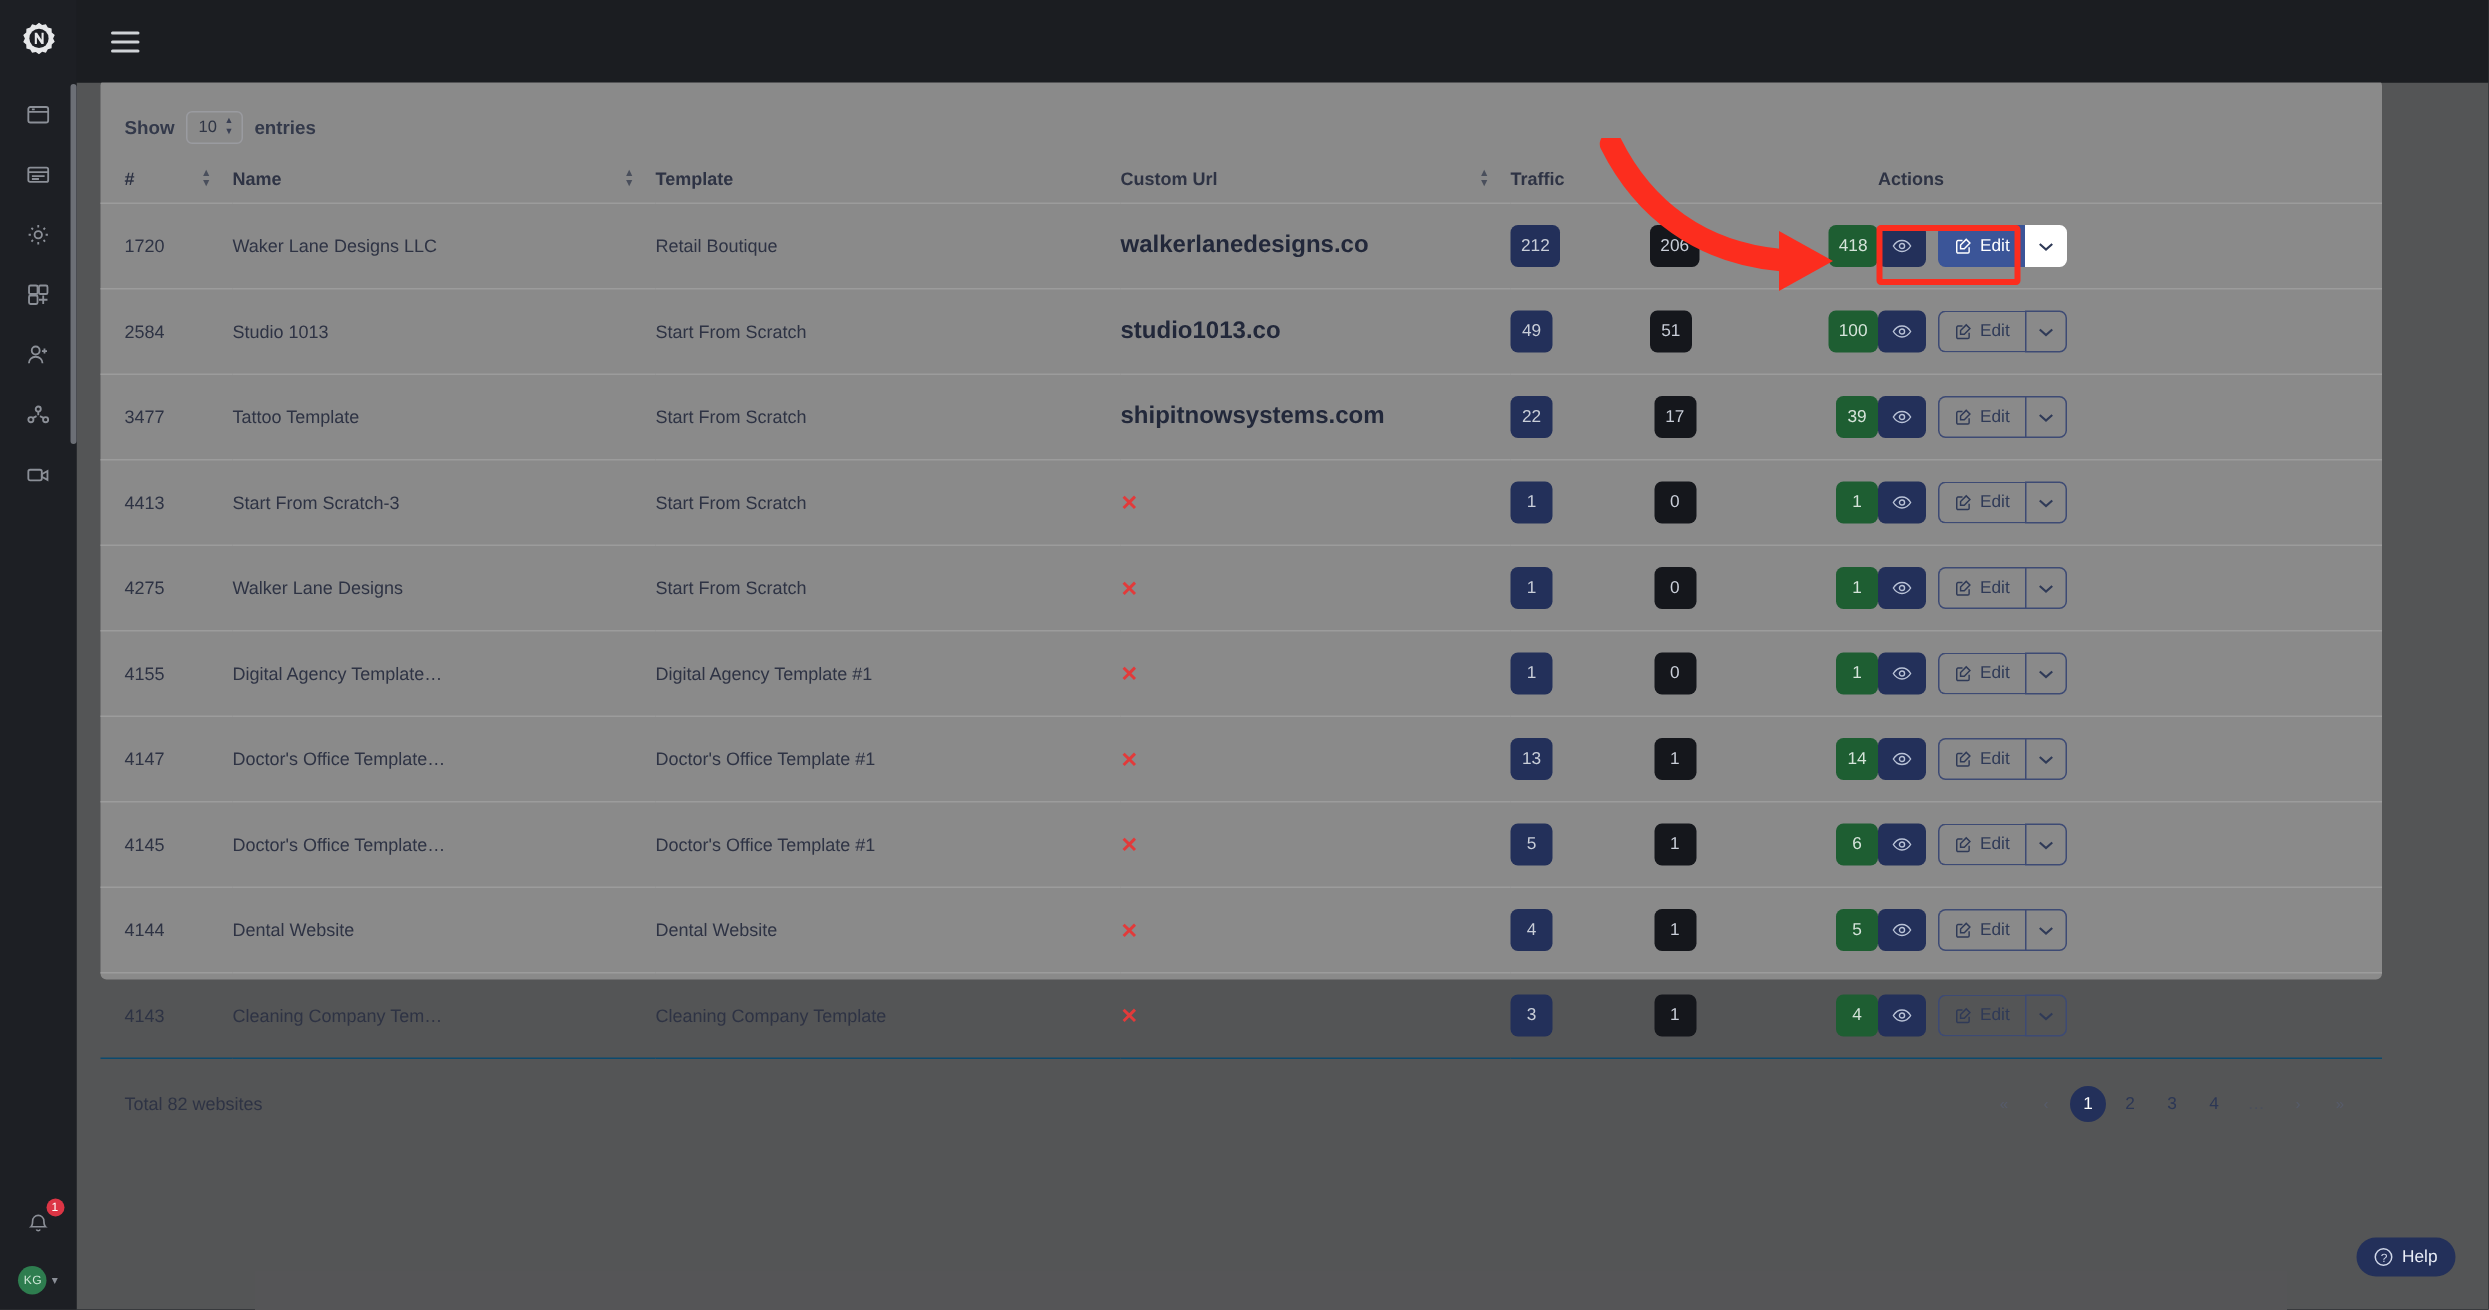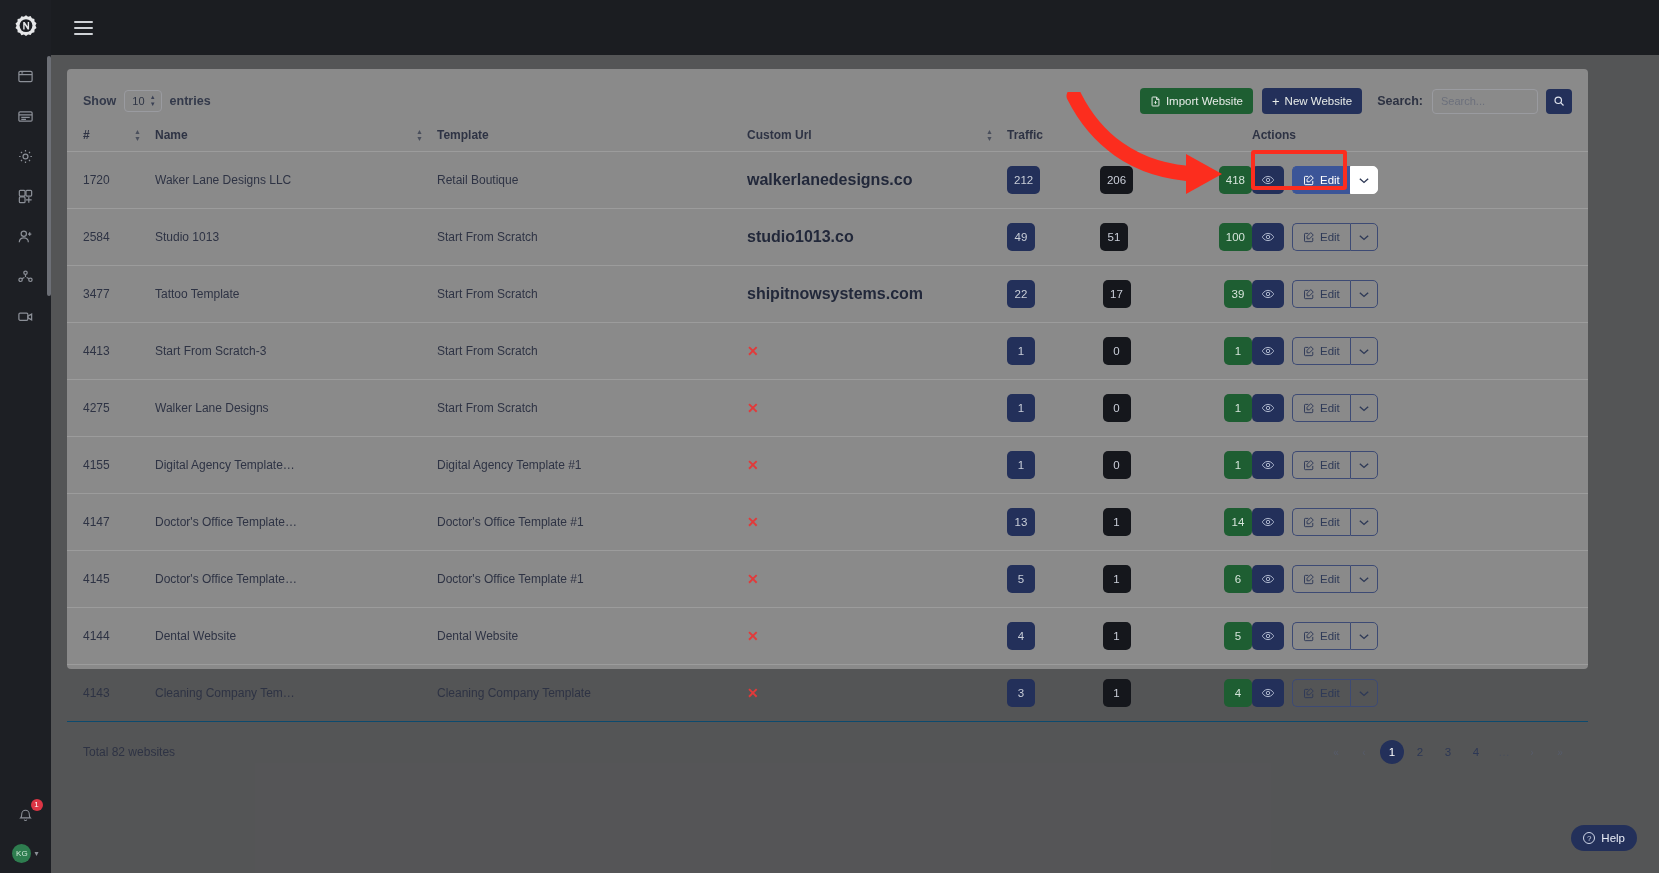--- a/index.html
+++ b/index.html
@@ -59,21 +59,21 @@
   .topbar {
     position: absolute; left: 51px; top: 0; right: 0; height: 55px;
     background: #1b1d21; z-index: 5;
     display: flex; align-items: center;
   }
   .hamburger { margin-left: 23px; width: 26px; height: 26px; display:flex; flex-direction:column; justify-content:center; gap:4px; cursor:pointer; }
   .hamburger span { display:block; width: 19px; height: 2px; background: #cfd2d6; border-radius: 1px; }
 
   
   .card {
-    position: absolute; left: 67px; top: 69px; width: 1521px; height: 600px;
+    position: absolute; left: 67px; top: 53px; width: 1521px; height: 600px;
     background: #f5f6f8; border-radius: 4px;
     z-index: 3;
   }
   
   .card { background: #8a8a8a; }
 
   .card-top {
     display: flex; align-items: center; justify-content: space-between;
     padding: 14px 16px 0 16px; height: 50px;
   }
@@ -302,44 +302,20 @@
         <div class="select-box">
           <span>10</span>
           <span class="spin">
               <span>▲</span>
               <span>▼</span>
             </span>
         </div>
         <span>entries</span>
       </div>
 
-      <div class="toolbar-right">
-        <button class="btn btn-import">
-          <svg width="11" height="11" viewBox="0 0 16 16" fill="none" stroke="#e8ece9" stroke-width="1.4">
-            <path d="M9.5 1.5H4a1 1 0 00-1 1v11a1 1 0 001 1h8a1 1 0 001-1V5z"></path>
-              <path d="M9.5 1.5V5H13"></path>
-              <path d="M8 7v4M6.4 9.4L8 11l1.6-1.6"></path>
-          </svg>
-          <span>Import Website</span>
-        </button>
-
-        <button class="btn btn-new">
-          <span style="font-size:13px;line-height:1;">+</span>
-          <span>New Website</span>
-        </button>
-
-        <span class="search-label">Search:</span>
-        <input class="search-input" type="text" placeholder="Search..." style="">
-        <div class="search-go">
-          <svg width="12" height="12" viewBox="0 0 16 16" fill="none" stroke="#dfe3ee" stroke-width="1.6">
-            <circle cx="7" cy="7" r="4.3"></circle>
-              <path d="M10.2 10.2L14 14"></path>
-          </svg>
-        </div>
-      </div>
     </div>
 
     <table class="wt">
       <thead>
         <tr>
           <th class="col-id">
             <span>#</span>
             <span class="sorter">
                 <span>▲</span>
                 <span>▼</span>

